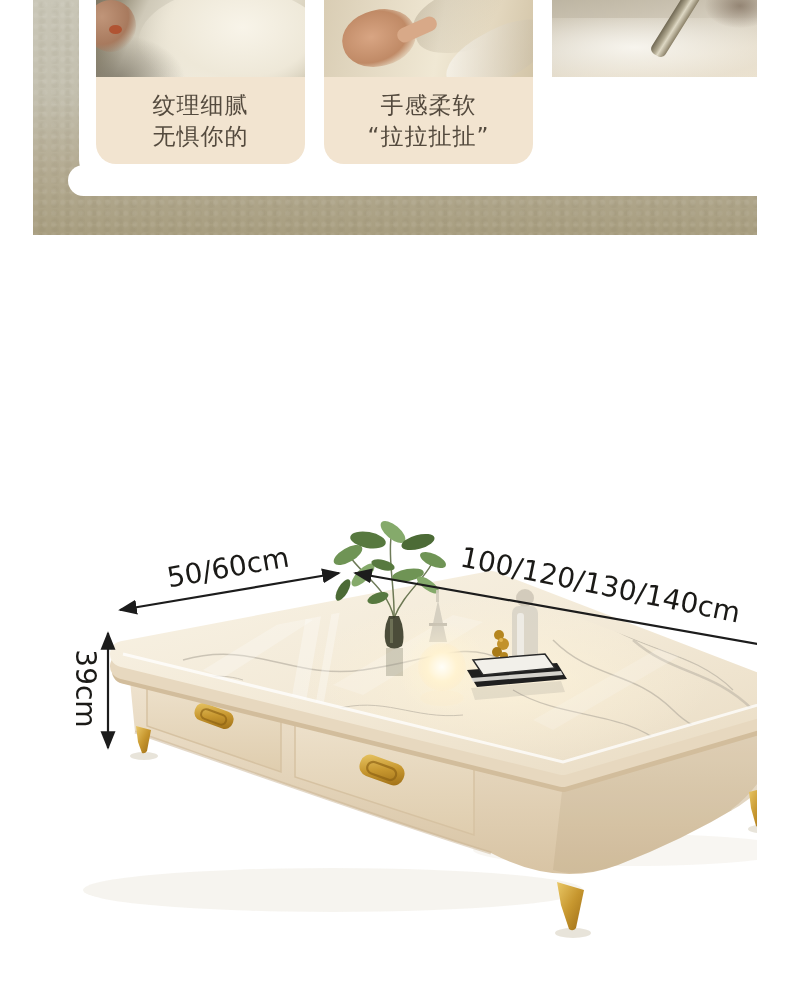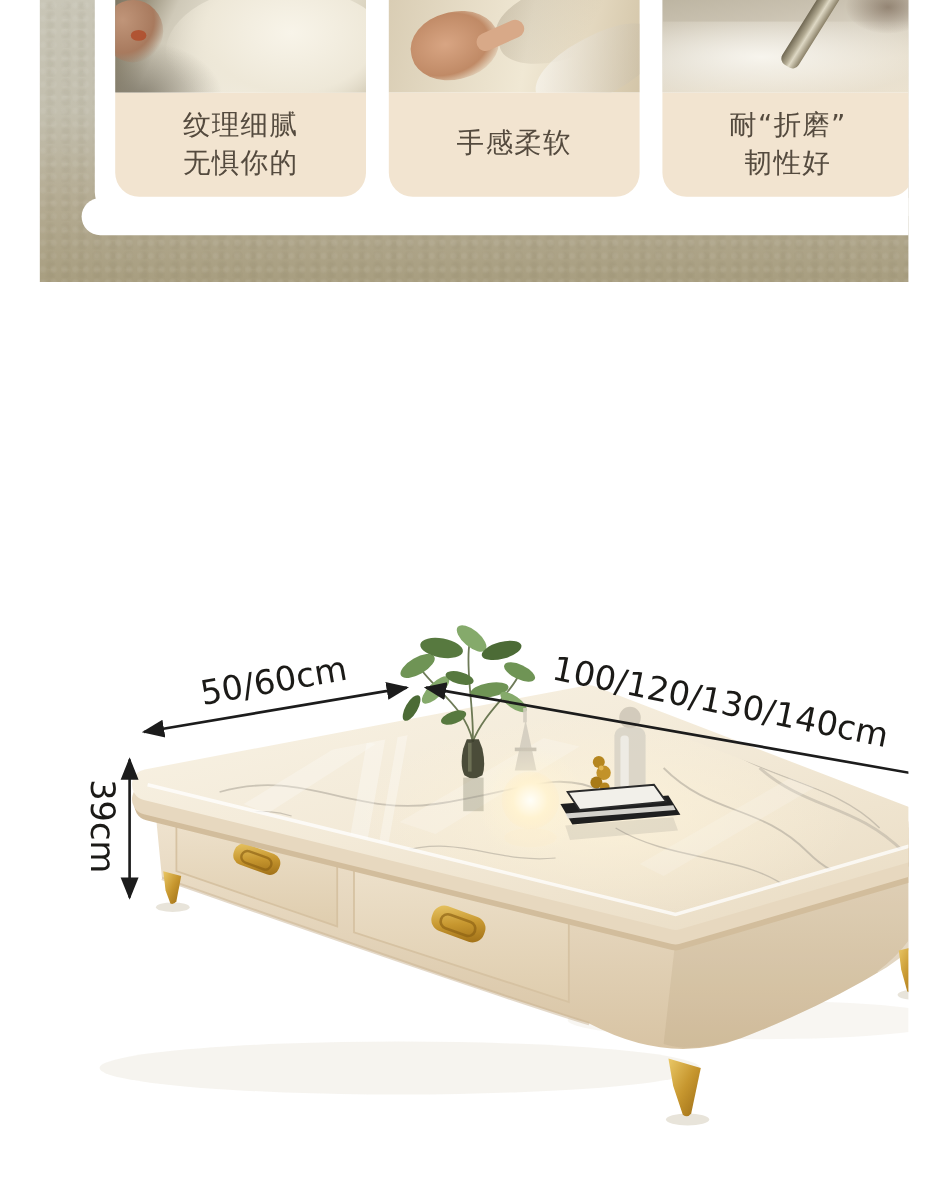--- a/index.html
+++ b/index.html
@@ -105,32 +105,29 @@
 
   <div class="abs feature-card" style="left:291px">
     <div class="photo photo2">
       <div class="p2-fold1"></div>
       <div class="p2-fold2"></div>
       <div class="p2-hand"></div>
       <div class="p2-finger"></div>
     </div>
     <div class="caption">
       <div>手感柔软</div>
+      <div>“拉拉扯扯”</div>
     </div>
   </div>
 
   <div class="abs feature-card" style="left:519px">
     <div class="photo photo3">
       <div class="p3-fluff"></div>
       <div class="p3-corner"></div>
       <div class="p3-tool"></div>
-    </div>
-    <div class="caption">
-      <div>耐“折磨”</div>
-      <div>韧性好</div>
     </div>
   </div>
 
   <div class="abs bottom"></div>
 
   <svg class="abs diagram-svg" viewBox="0 0 790 480">
     <defs>
       <linearGradient id="marbleG" x1="0" y1="0" x2="1" y2="1">
         <stop offset="0" stop-color="#f8f2e4"></stop>
           <stop offset=".45" stop-color="#f3ead8"></stop>

